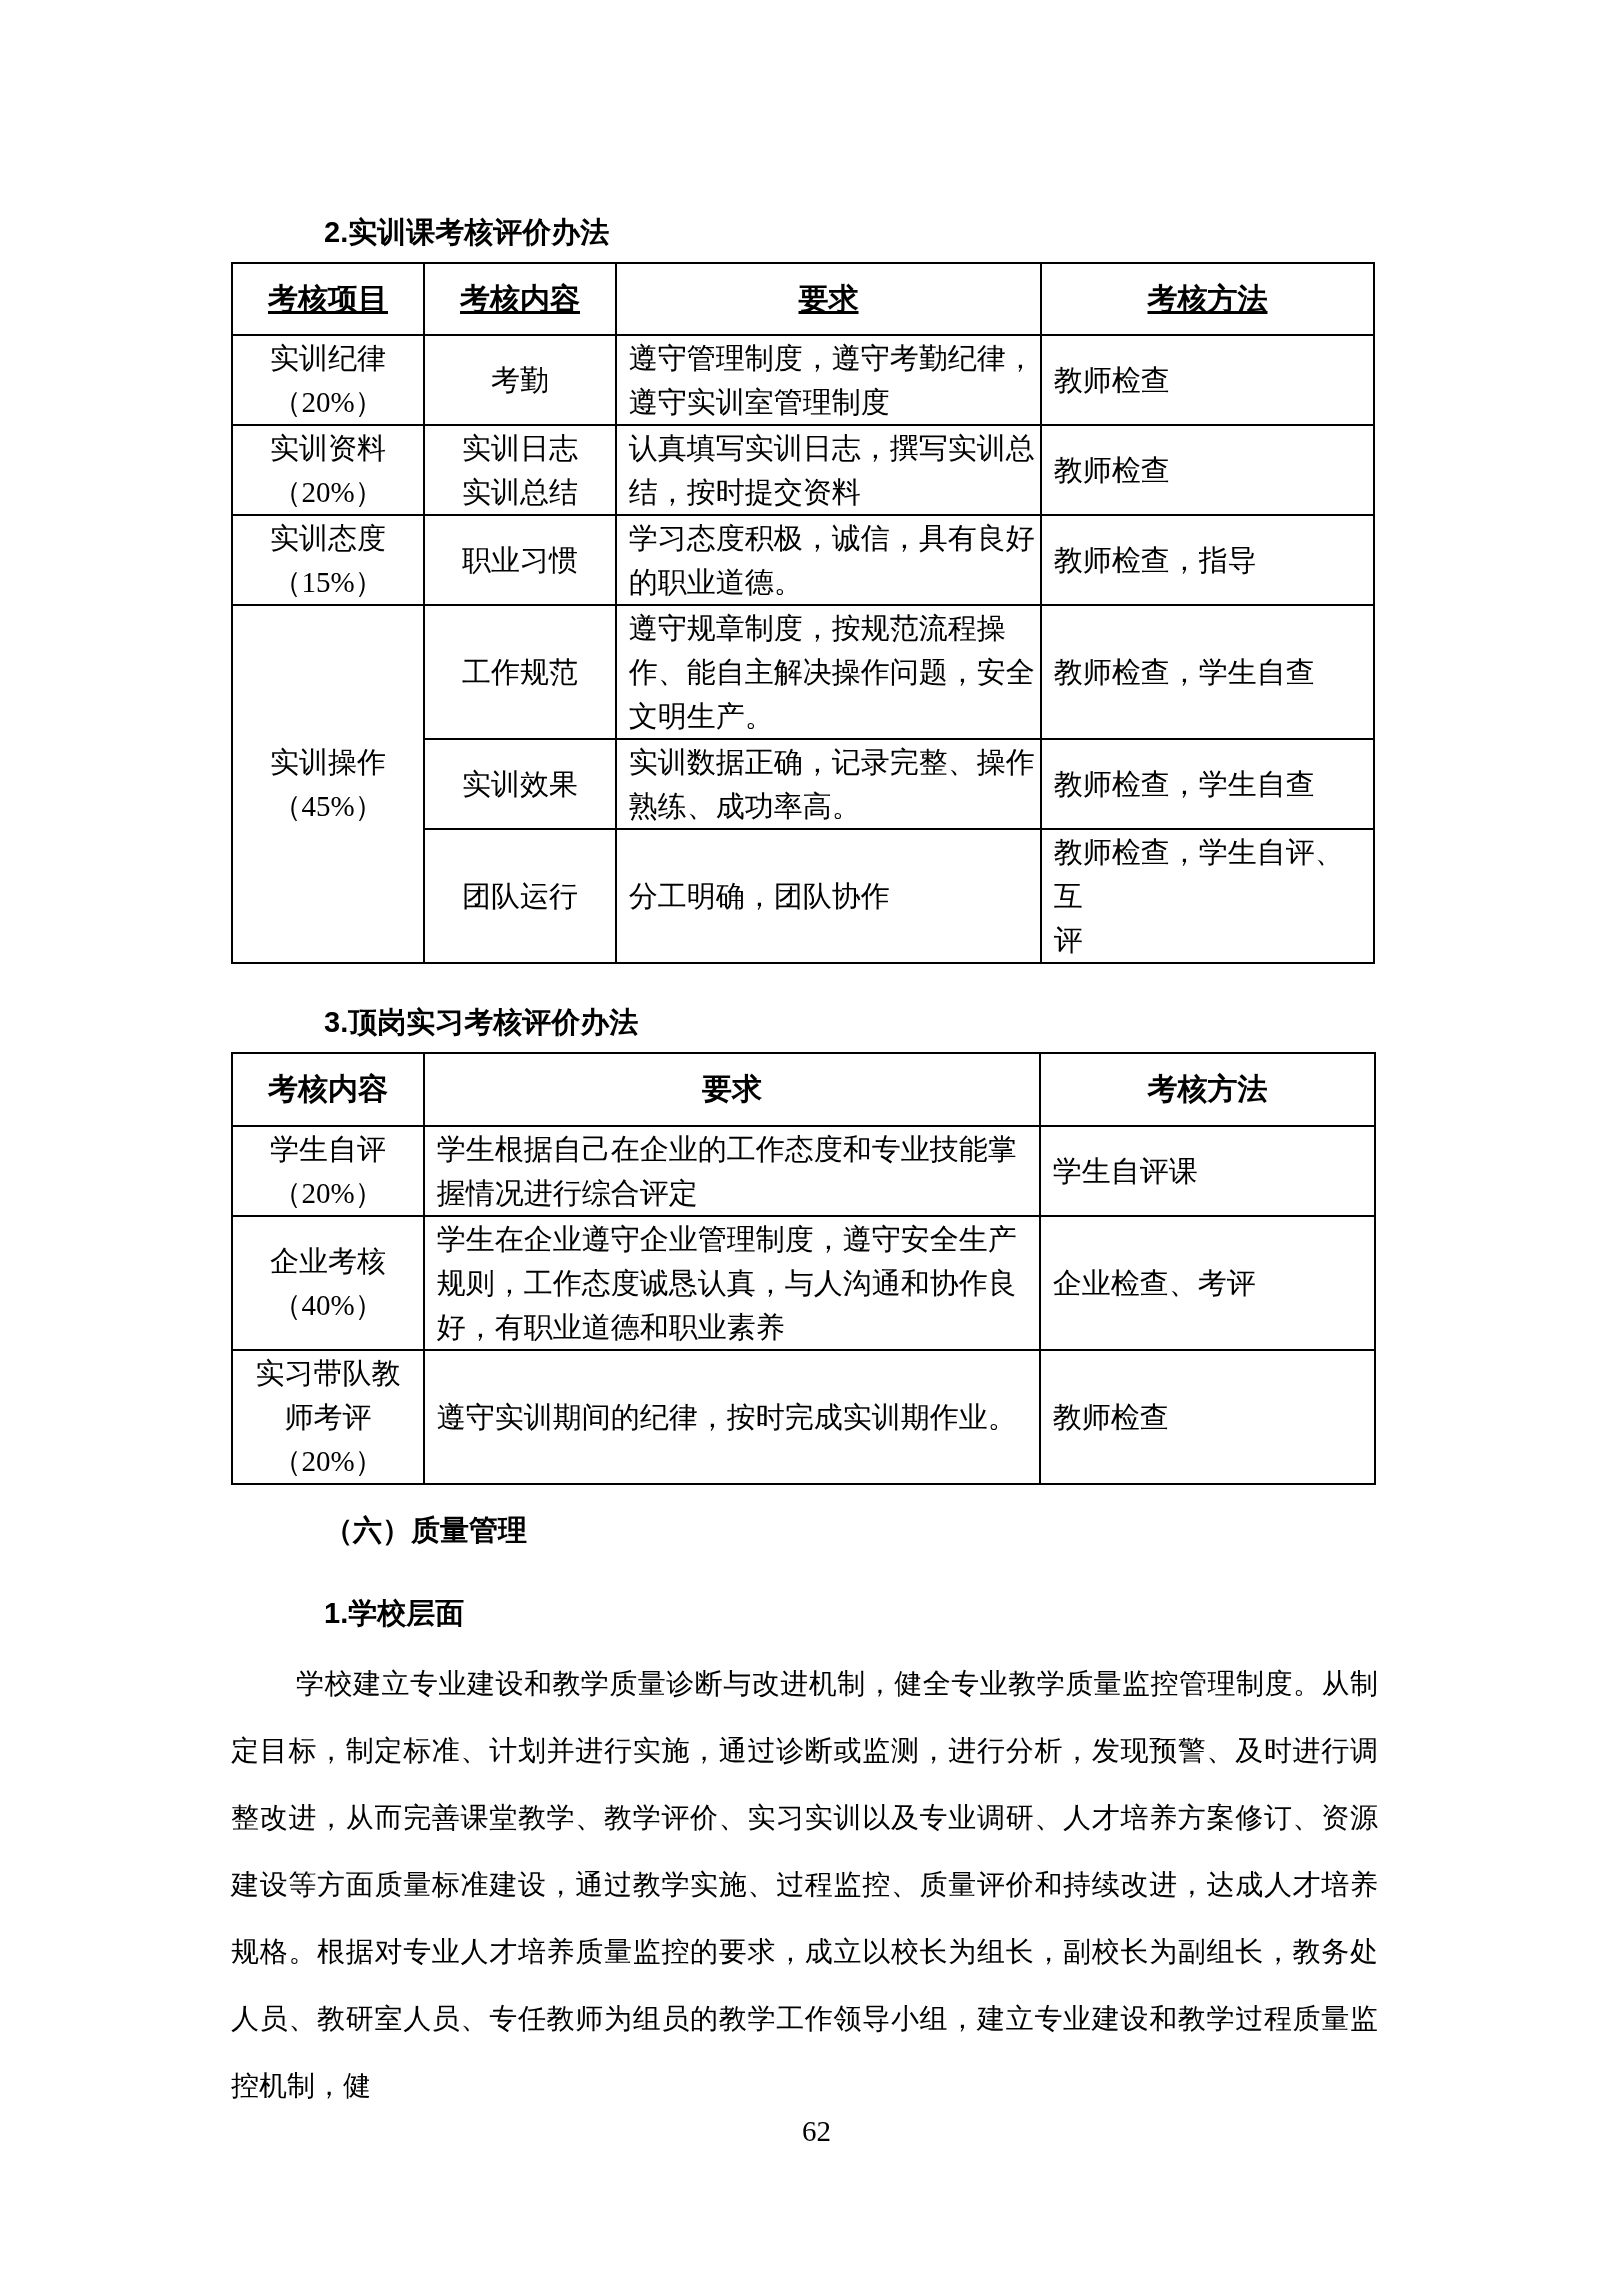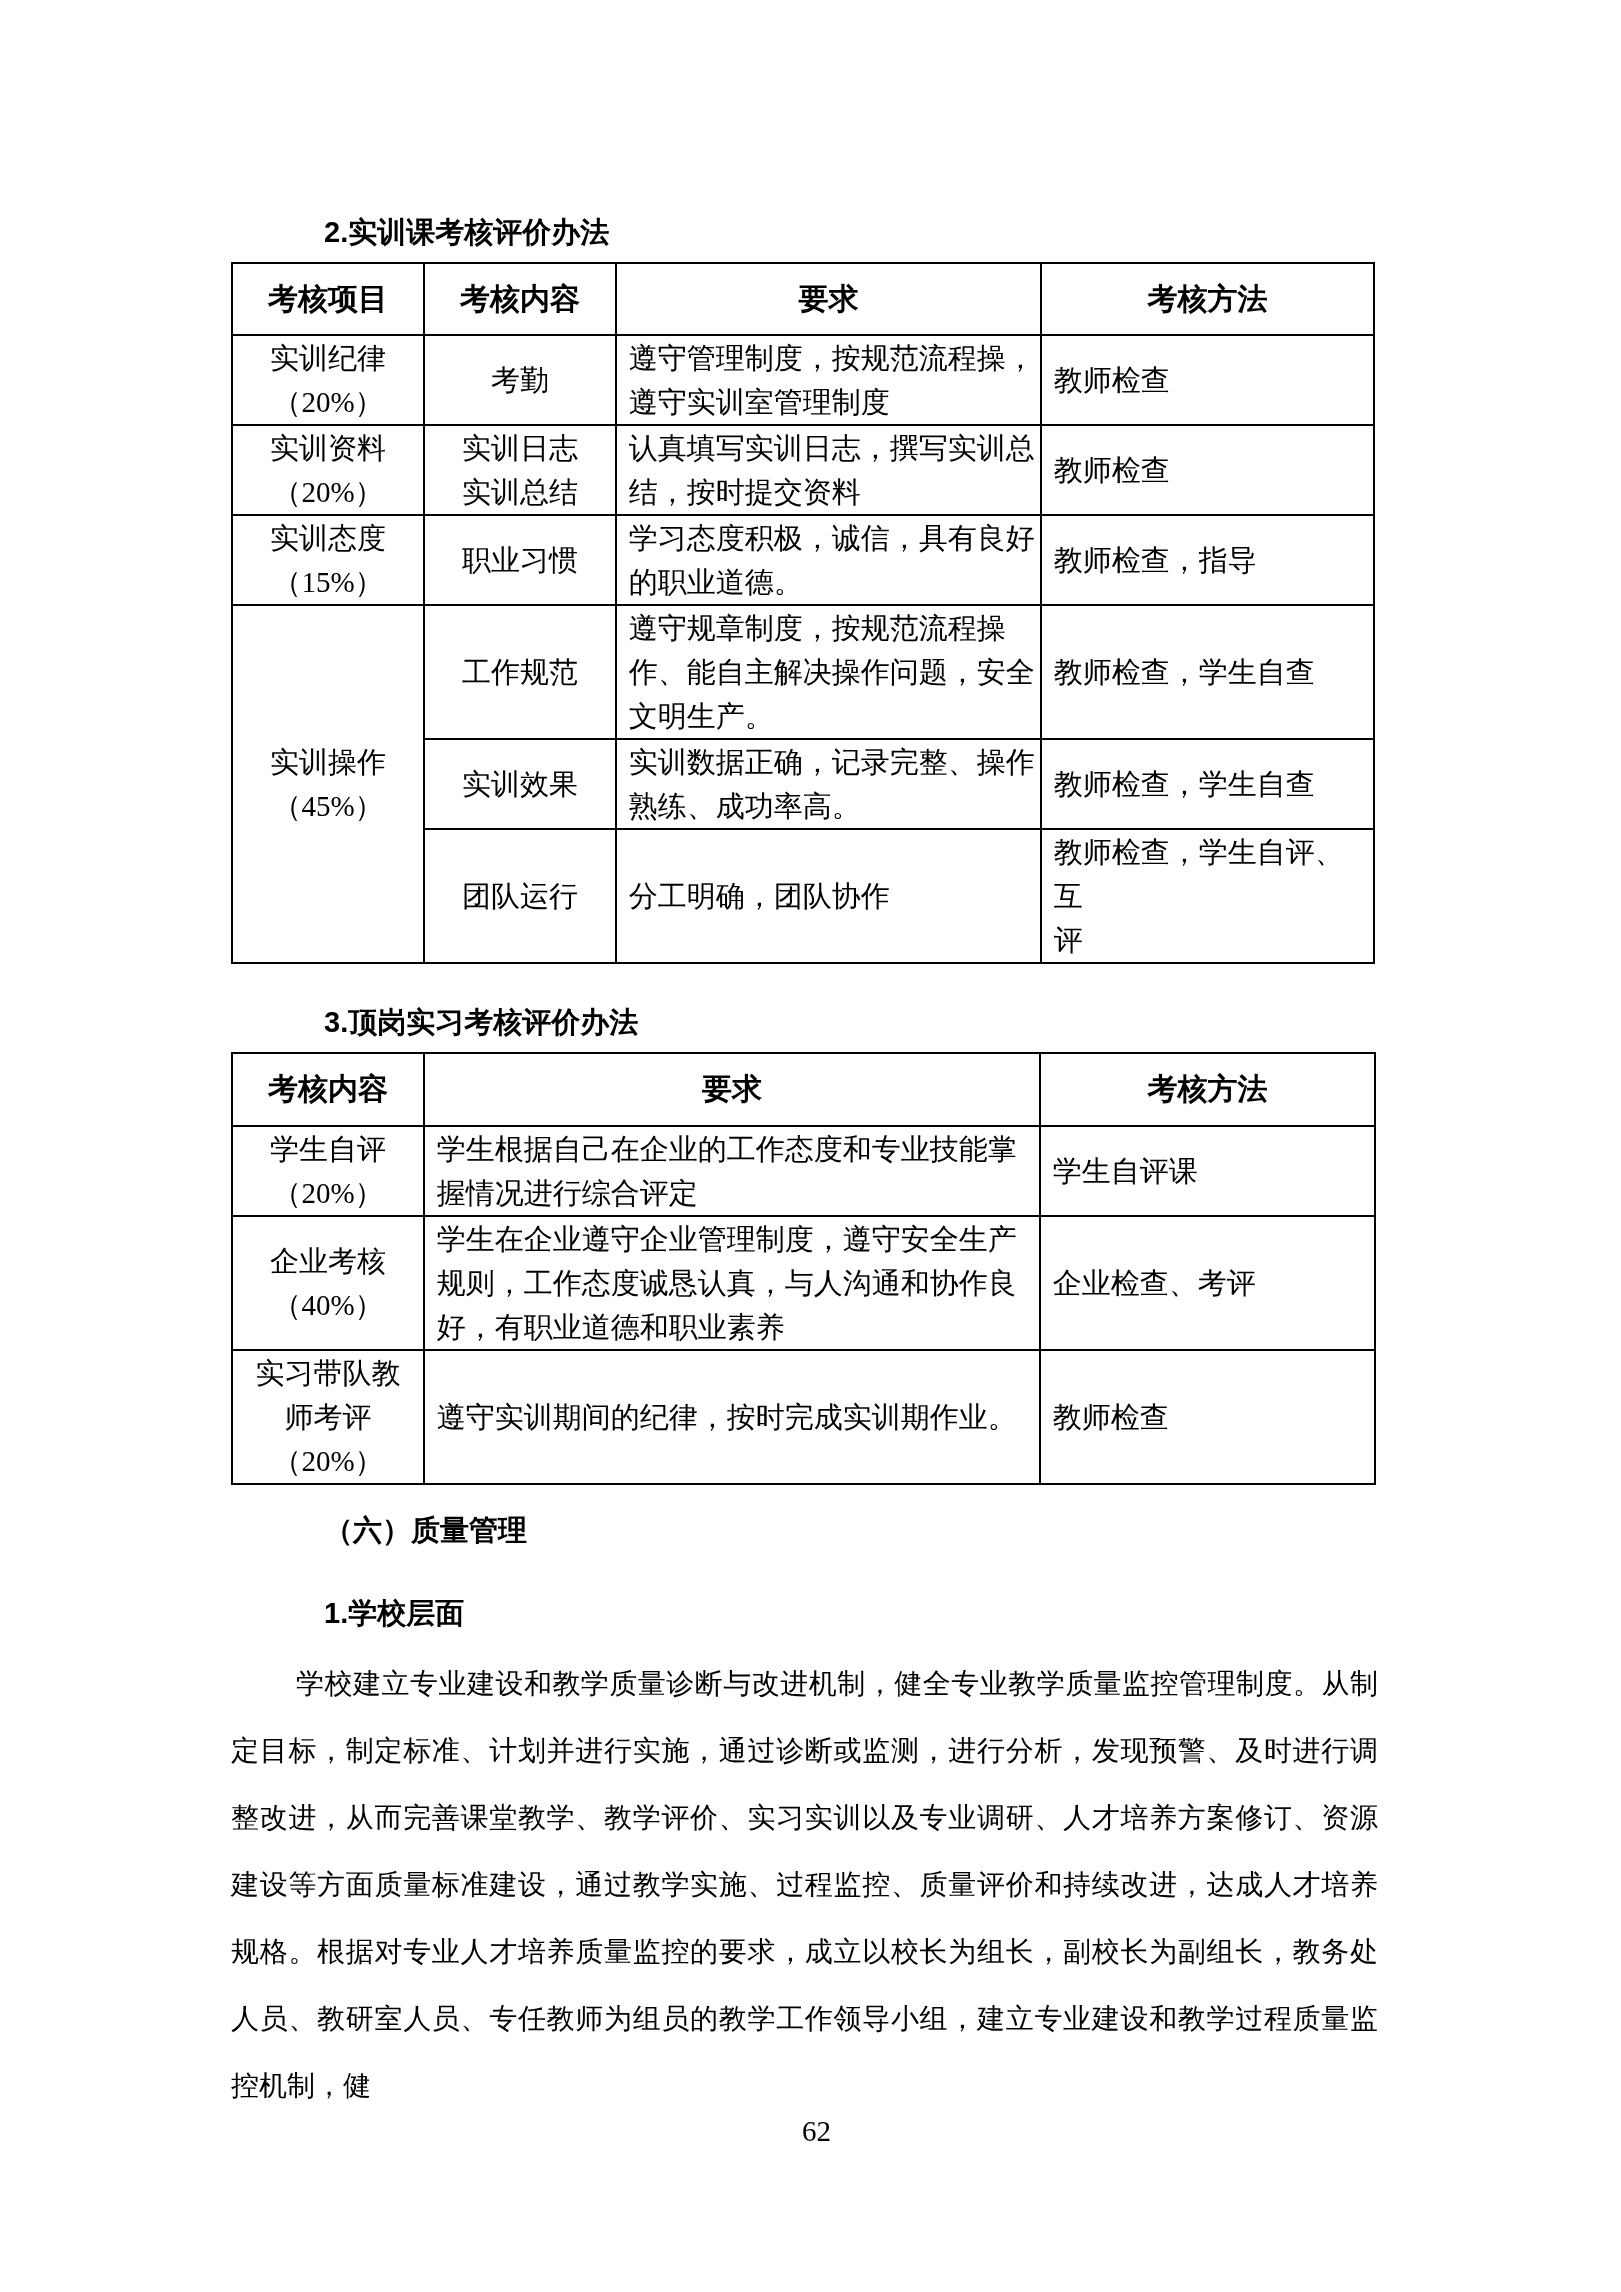--- a/index.html
+++ b/index.html
@@ -22,21 +22,21 @@
     font-size:29px;line-height:44px;
   }
   td,th{
     border:2px solid #000;vertical-align:middle;
     padding:0;overflow:hidden;
   }
   th{
     font-family:"Liberation Sans","DejaVu Sans",sans-serif;
     font-weight:bold;text-align:center;font-size:30px;
   }
-  .t1 th{height:70px;}
+  .t1 th{height:70px;text-decoration:underline;}
   .t2 th{height:71px;}
   td.c{text-align:center;}
   td.l{text-align:left;padding-left:11.8px;padding-right:3.9px;}
   .pre{white-space:pre-line;}
   .para{
     font-size:28px;line-height:67px;margin:11.8px 0 0 0;
     text-align:justify;text-indent:65px;
   }
   .footer{
     position:absolute;left:6px;bottom:0;width:100%;height:178px;
@@ -63,21 +63,21 @@
           <tr>
         <th>考核项目</th>
         <th>考核内容</th>
         <th>要求</th>
         <th>考核方法</th>
       </tr>
       <tr>
         <td class="c pre">实训纪律
 （20%）</td>
         <td class="c pre">考勤</td>
-        <td class="l pre">遵守管理制度，按规范流程操，
+        <td class="l pre">遵守管理制度，遵守考勤纪律，
 遵守实训室管理制度</td>
         <td class="l pre">教师检查</td>
       </tr>
       <tr>
         <td class="c pre">实训资料
 （20%）</td>
         <td class="c pre">实训日志
 实训总结</td>
         <td class="l pre">认真填写实训日志，撰写实训总
 结，按时提交资料</td>

